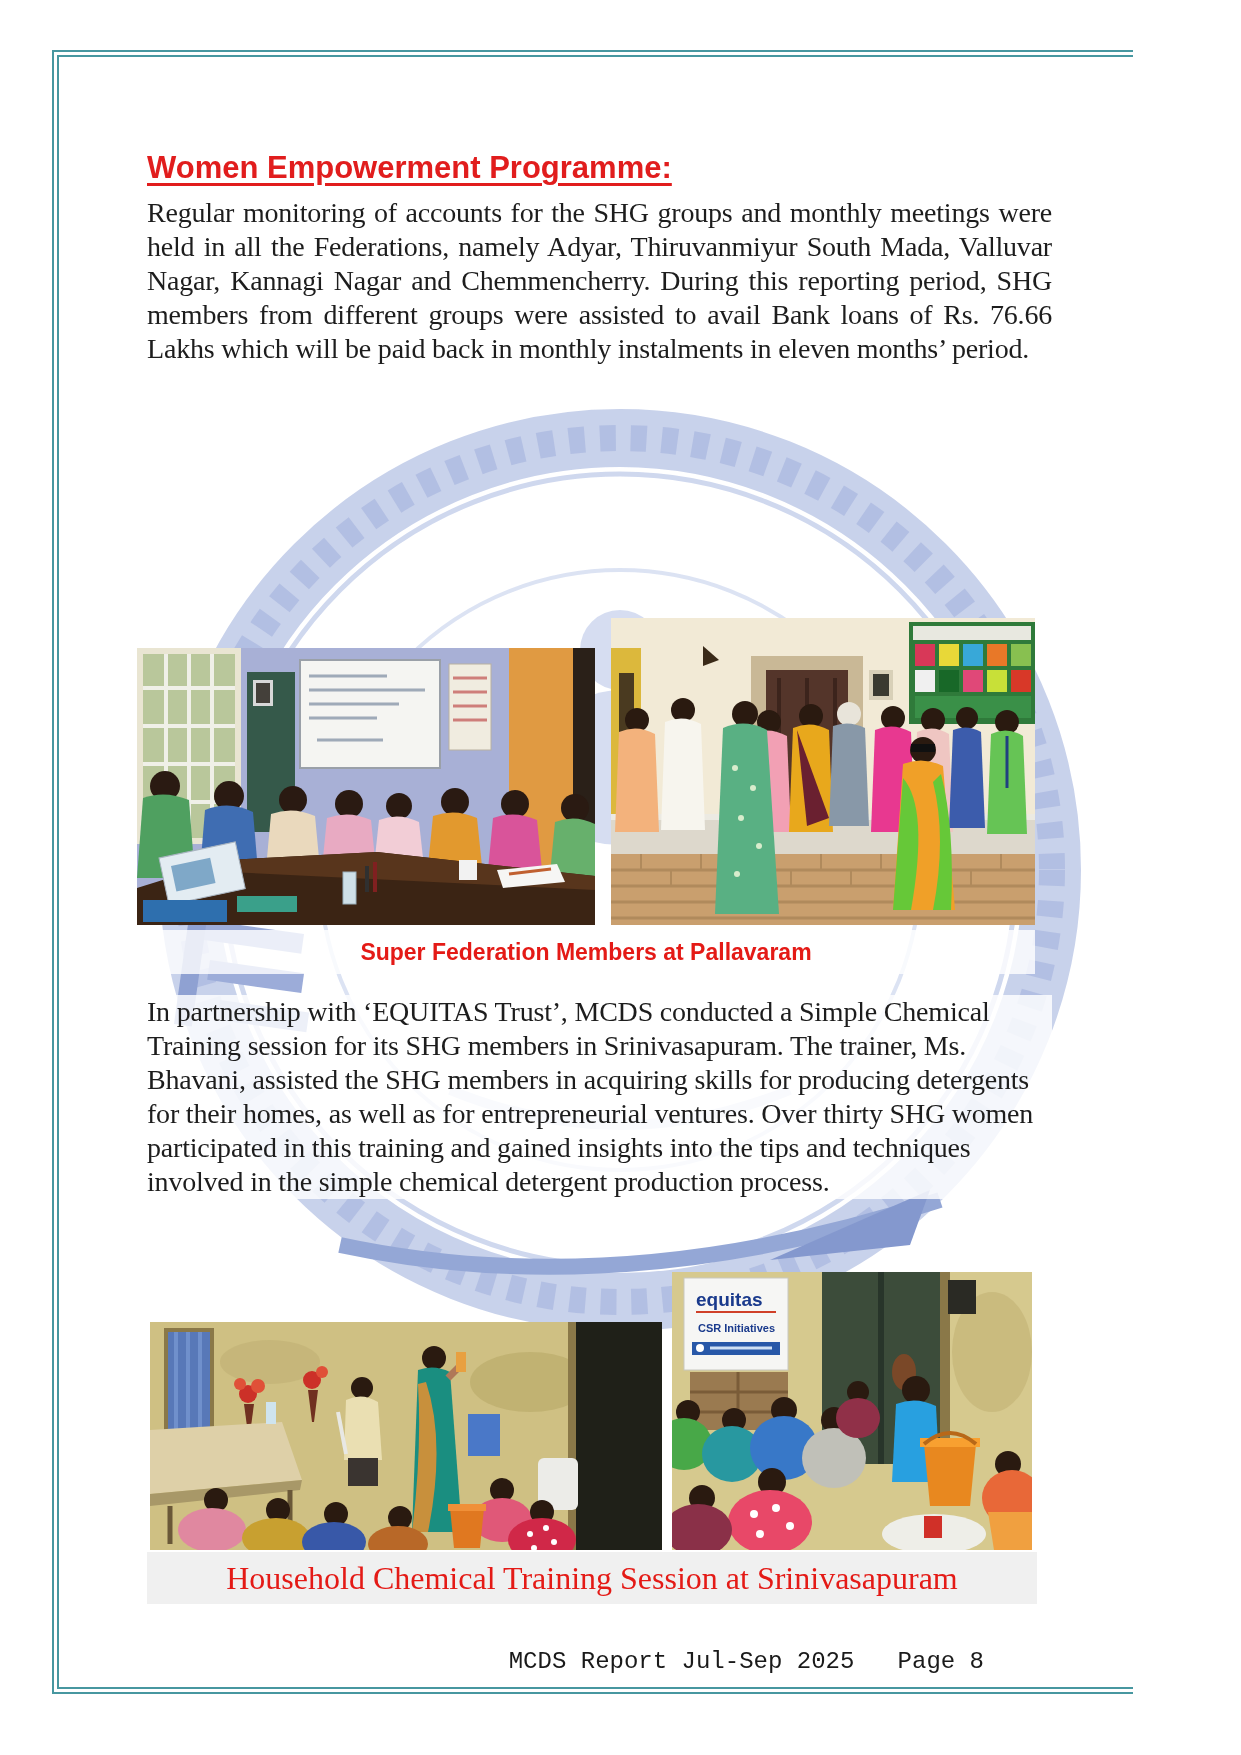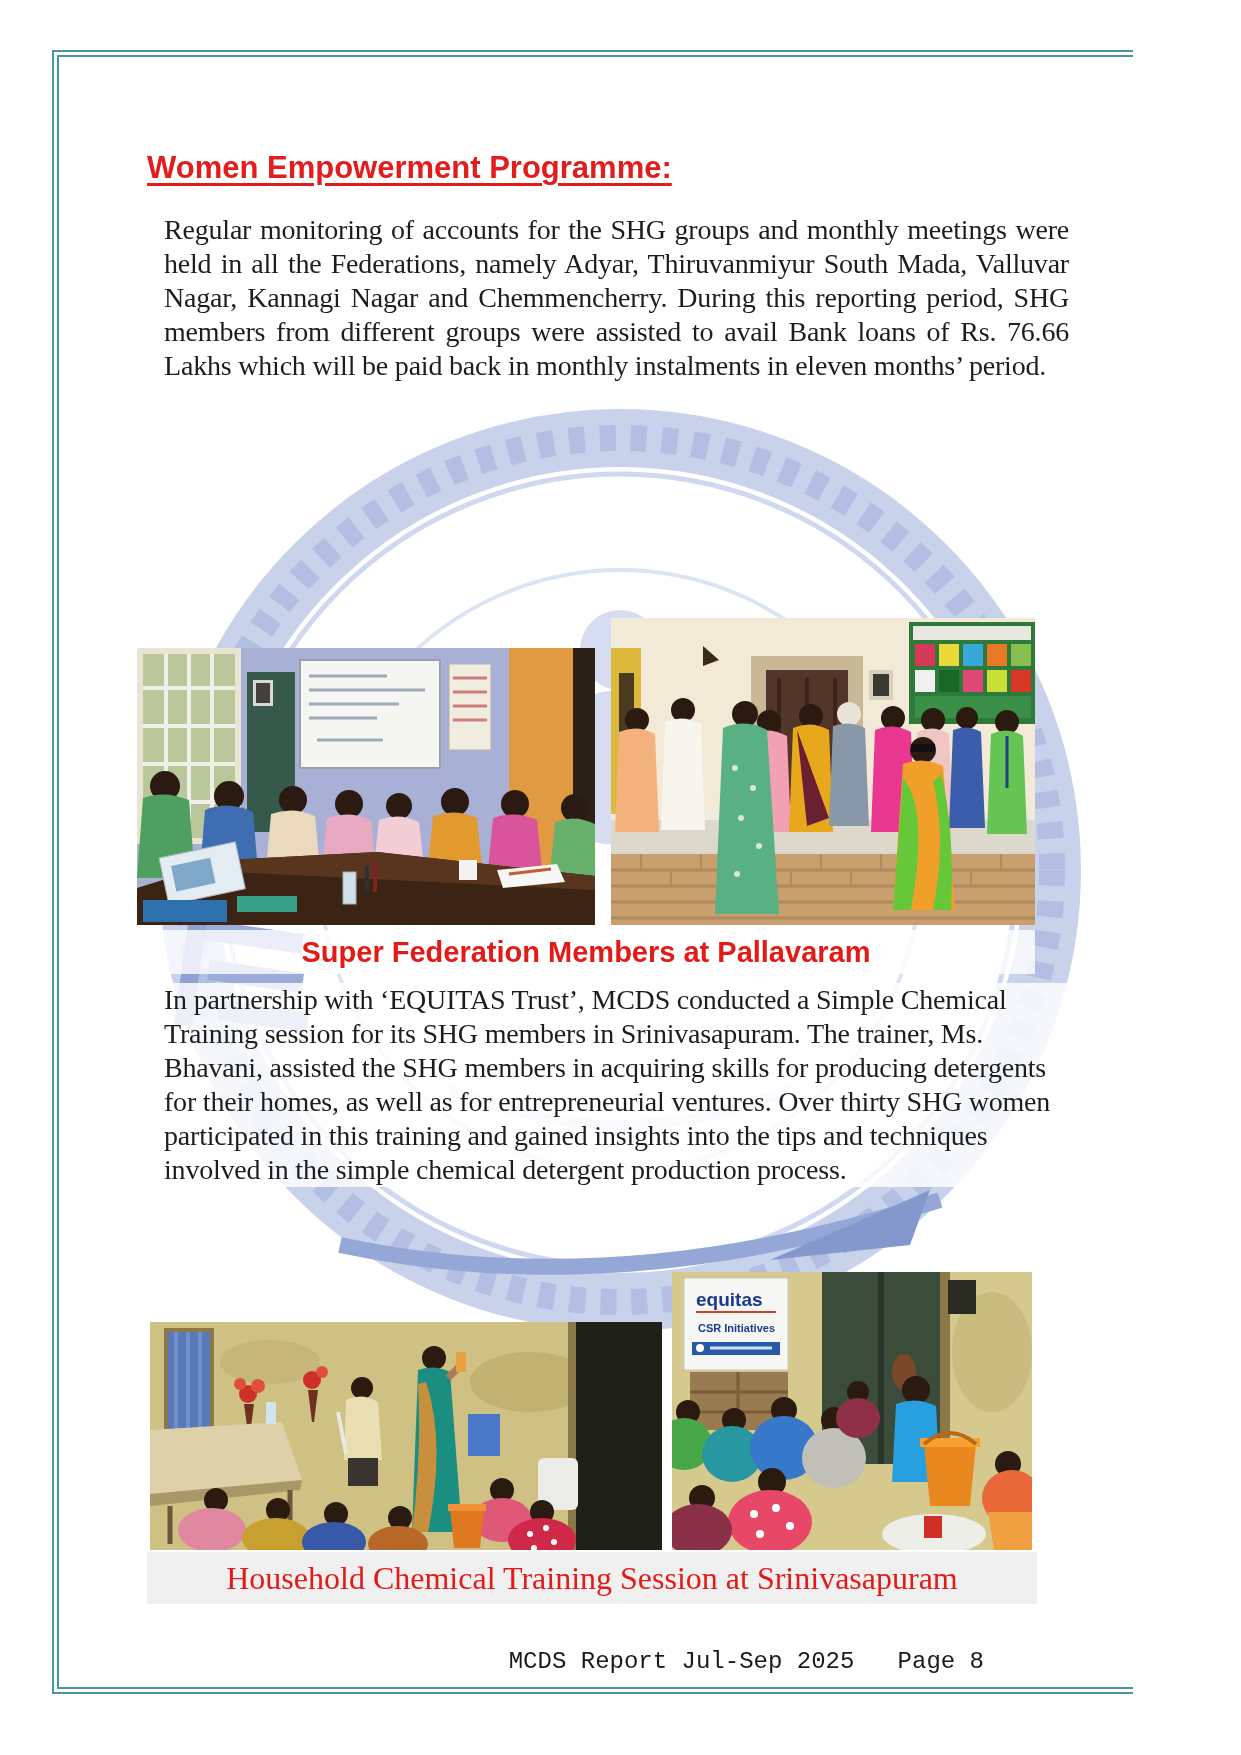--- a/index.html
+++ b/index.html
@@ -29,39 +29,39 @@
     text-decoration:underline;
     text-decoration-thickness:3px;
     text-underline-offset:5px;
     background:rgba(255,255,255,0.82);
   }
   .para{
     position:absolute;left:147px;width:905px;
     font-size:28px;line-height:34px;
     letter-spacing:-0.2px;
     background:rgba(255,255,255,0.82);
-    margin:17px;
+    margin:0;
   }
   .para-1{top:196px;text-align:justify;}
   .para-2{top:398px;text-align:left;}
-  .para-3{top:966px;text-align:left;}
+  .para-3{top:995px;text-align:left;}
   .photo{position:absolute;overflow:hidden;background:#888;}
   .photo svg{display:block;width:100%;height:100%;}
   .photo-1{left:137px;top:648px;width:458px;height:277px;}
   .photo-2{left:611px;top:618px;width:424px;height:307px;}
   .photo-3{left:150px;top:1322px;width:512px;height:228px;}
   .photo-4{left:672px;top:1272px;width:360px;height:278px;text-align:center;}
   .caption-band-1{
     position:absolute;left:137px;top:930px;width:898px;height:44px;
     background:rgba(255,255,255,0.8);
     display:flex;align-items:center;justify-content:center;
   }
   .caption-1{
     font-family:"Liberation Sans", sans-serif;
-    font-size:29px;font-weight:bold;color:#e41a16;
+    font-size:23px;font-weight:bold;color:#e41a16;
   }
   .caption-band-2{
     position:absolute;left:147px;top:1552px;width:890px;height:52px;
     background:#f0f0f0;
     display:flex;align-items:center;justify-content:center;
   }
   .caption-2{
     font-family:"Liberation Serif", serif;
     font-size:32px;font-weight:normal;color:#e41a16;
   }

